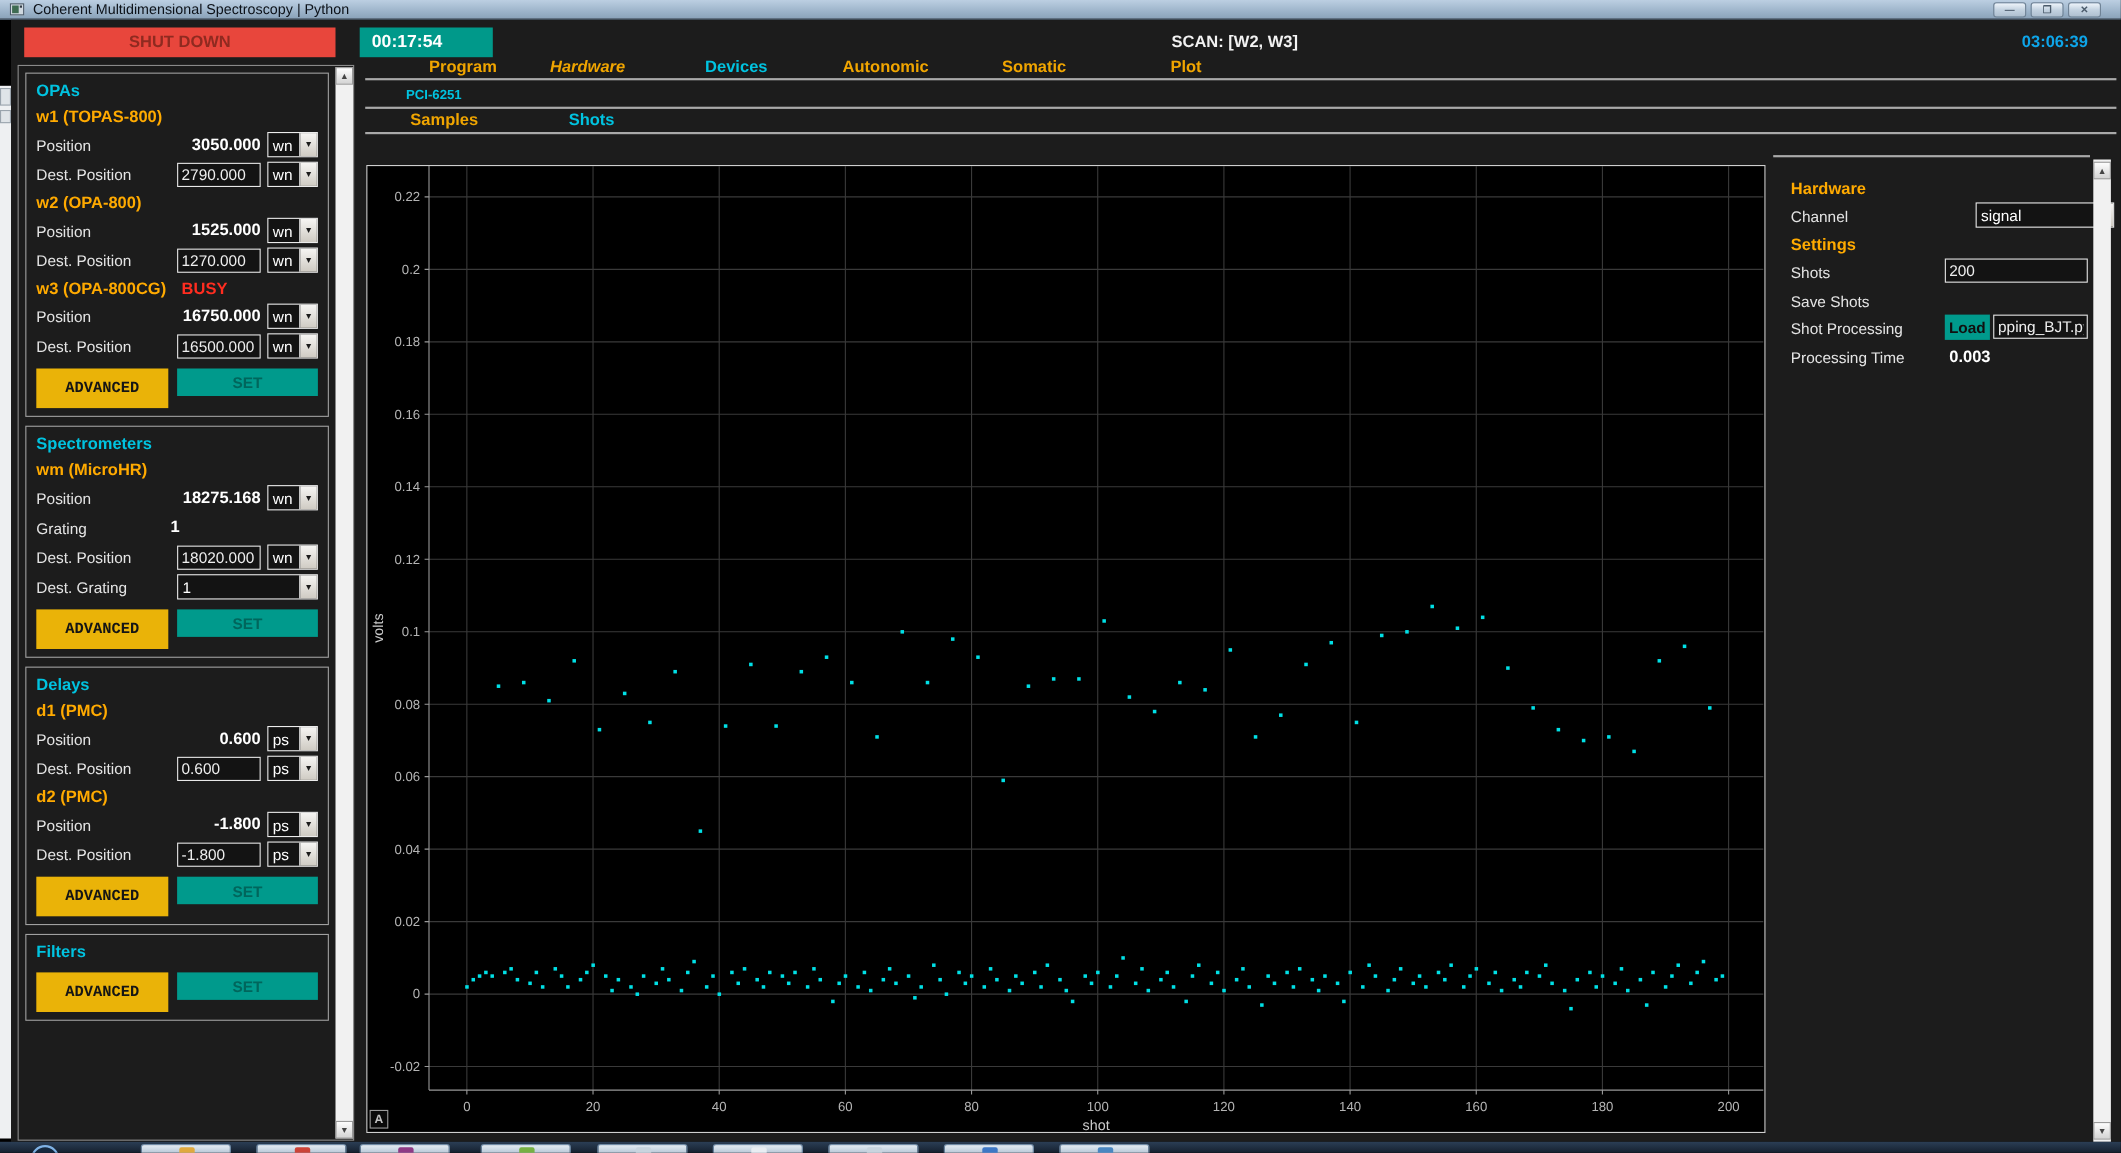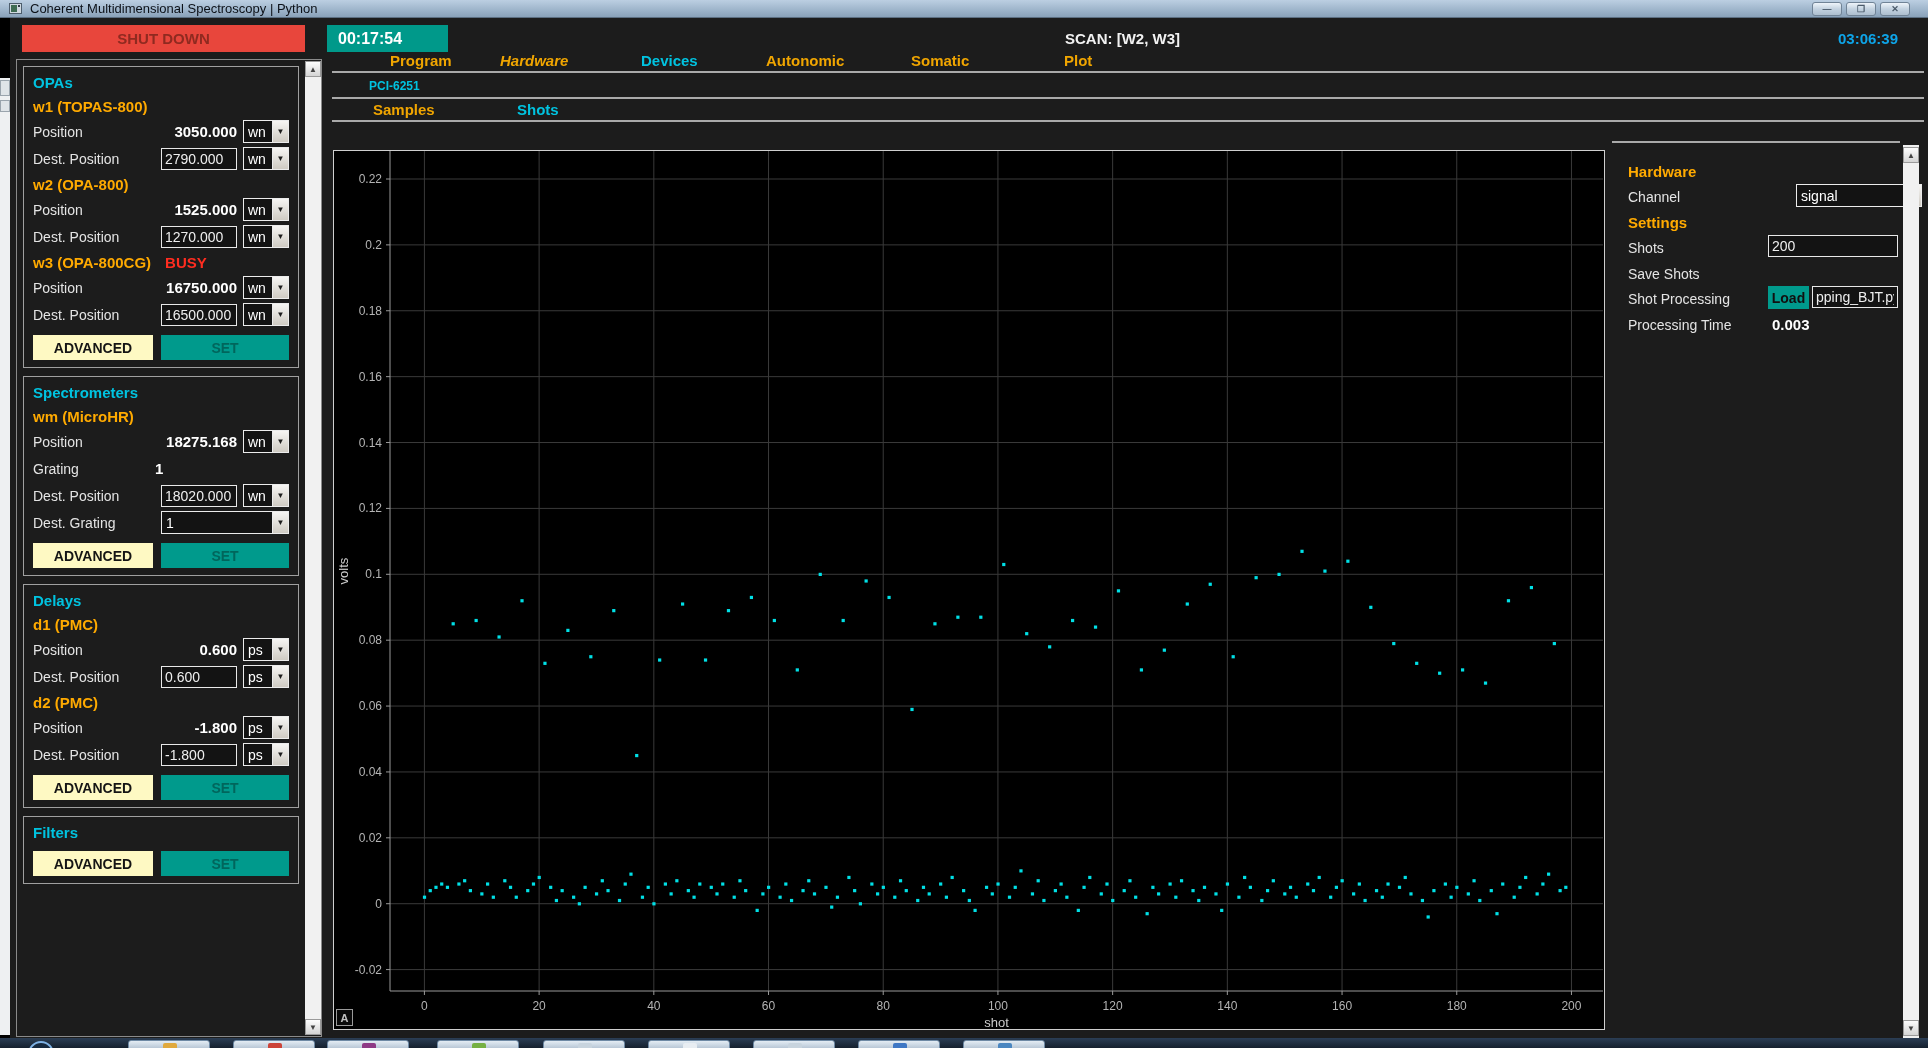--- a/index.html
+++ b/index.html
@@ -61,22 +61,22 @@
   .field { width:76px; height:22px; background:#131313; border:1px solid #e8e8e8; color:#eee;
     font-size:14px; font-family:"Liberation Sans",sans-serif; padding:0 3px; }
   .gap6 { width:6px; flex:none; }
   .combo { width:46px; height:23px; border:1px solid #ececec; background:#131313; display:flex; align-items:stretch; flex:none; }
   .combo.wide { width:128px; }
   .combo-text { flex:1; color:#fff; font-size:14px; padding-left:4px; display:flex; align-items:center; overflow:hidden; }
   .combo-arrow { width:16px; border-left:1px solid #ececec; background:linear-gradient(#f6f5f3,#cfcbc3);
     color:#1c1c1c; font-size:8px; display:flex; align-items:center; justify-content:center; }
   .spacer-combo { width:52px; flex:none; }
   .btn-row { margin-top:7px; display:flex; gap:8px; }
-  .advanced-btn { width:120px; height:25px; background:#fef9c3; color:#151515; font-weight:bold; font-size:14px;
-    display:flex; align-items:center; justify-content:center; }
+  .advanced-btn { width:120px; height:36px; background:#eab308; color:#151515; font-weight:bold; font-size:14px;
+    display:flex; align-items:center; justify-content:center;font-family:Liberation Mono, monospace; }
   .set-btn { flex:1; height:25px; background:#009a8c; color:#00665c; font-weight:bold; font-size:14px;
     display:flex; align-items:center; justify-content:center; }
 
   
   .scrollbar { position:absolute; width:16px; background:#f1f1f1; }
   .scroll-arrow { position:absolute; left:0; width:16px; height:16px; border:1px solid #9a9a9a;
     background:linear-gradient(#fdfdfd,#d4d4d4); color:#444; font-size:8px;
     display:flex; align-items:center; justify-content:center; }
 
   

